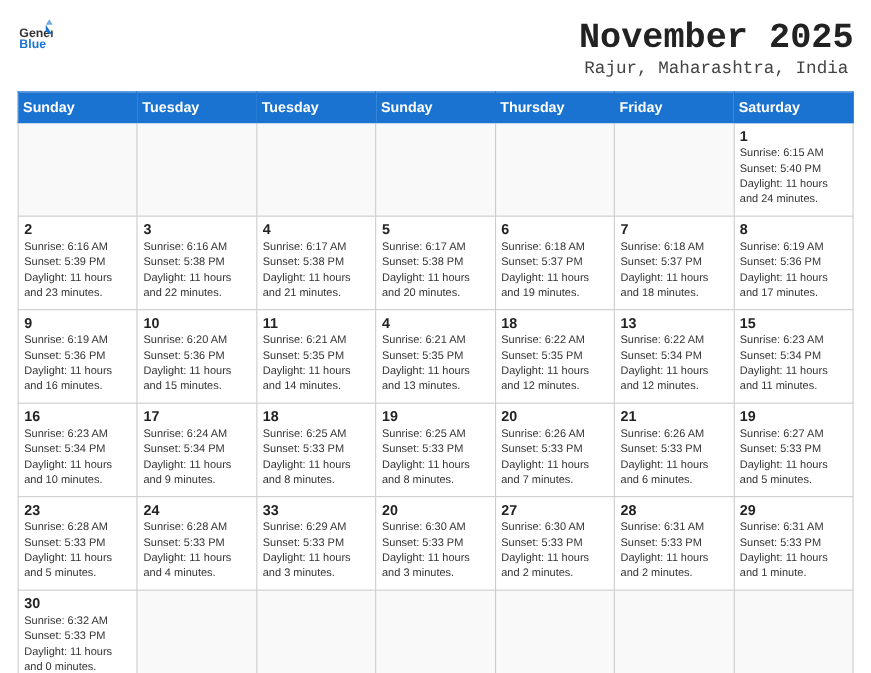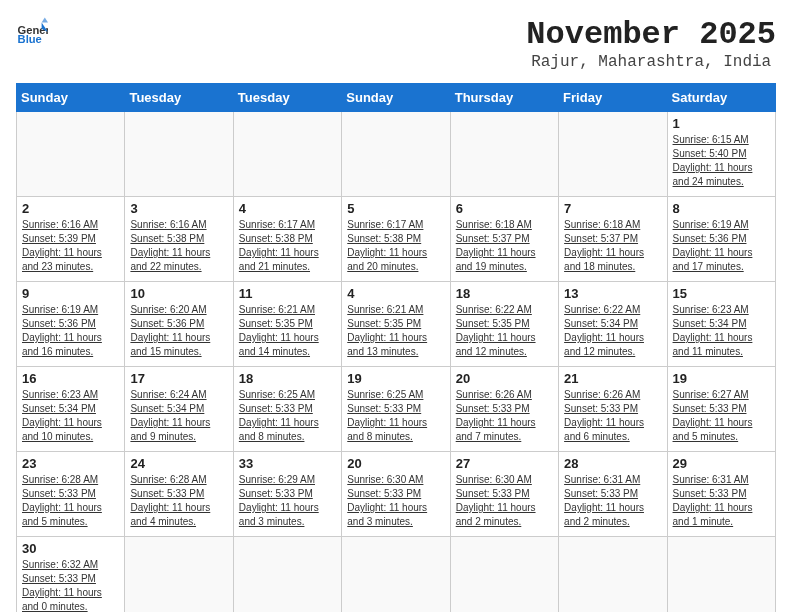--- a/index.html
+++ b/index.html
@@ -66,21 +66,20 @@
     .day-num {
       font-size: 13px;
       font-weight: bold;
       color: #222;
       margin-bottom: 2px;
     }
     .day-info {
       font-size: 10px;
       line-height: 1.4;
       color: #333;
-      text-decoration: underline;
     }
     .empty-cell {
       background: #f9f9f9;
     }
   </style>
 </head>
 <body>
 
 <div class="header">
   <div class="logo">

